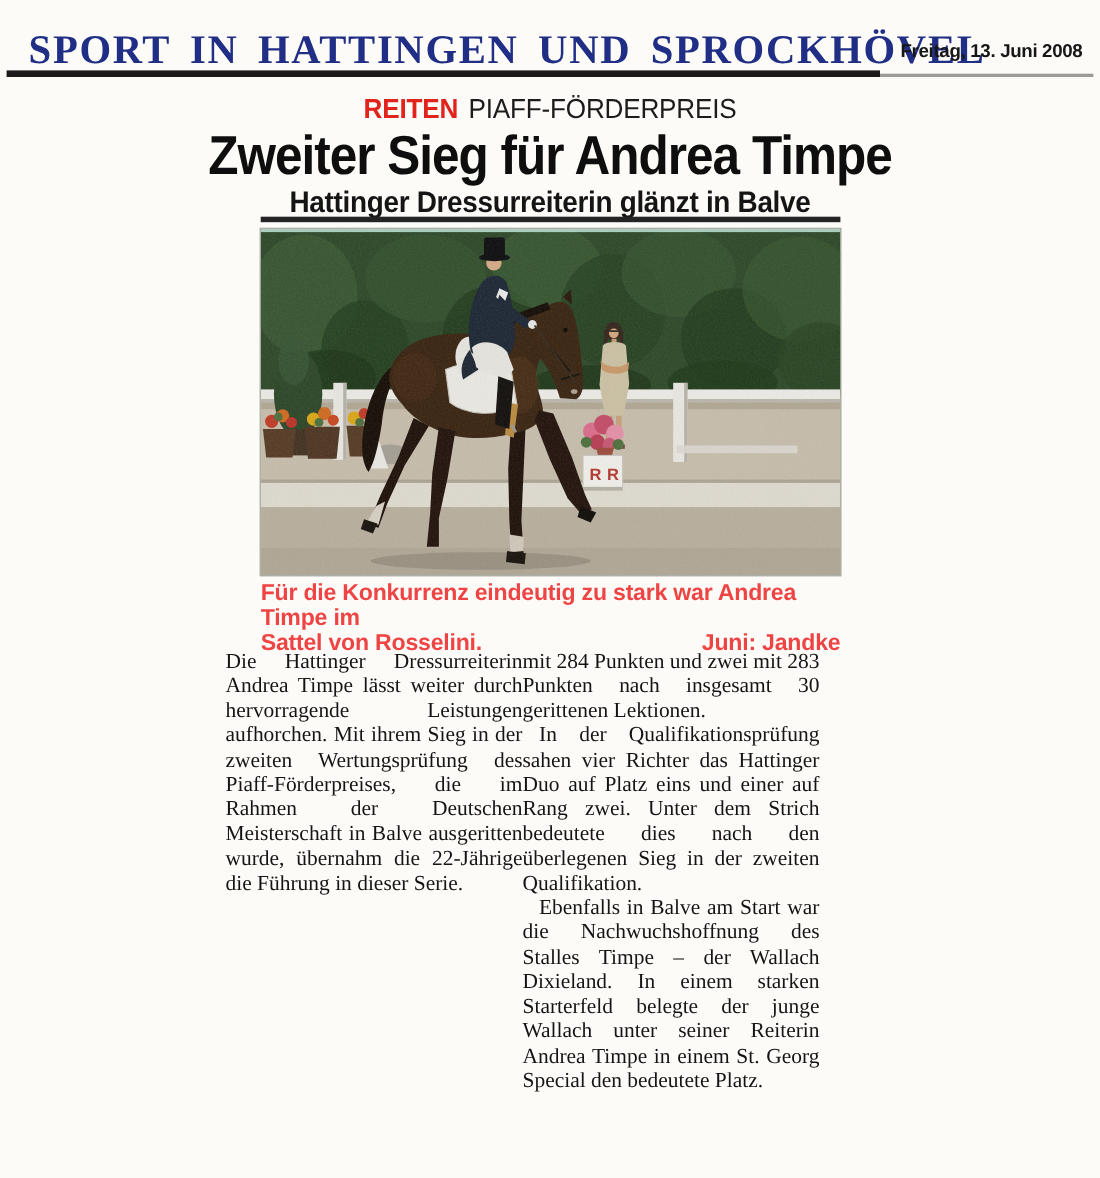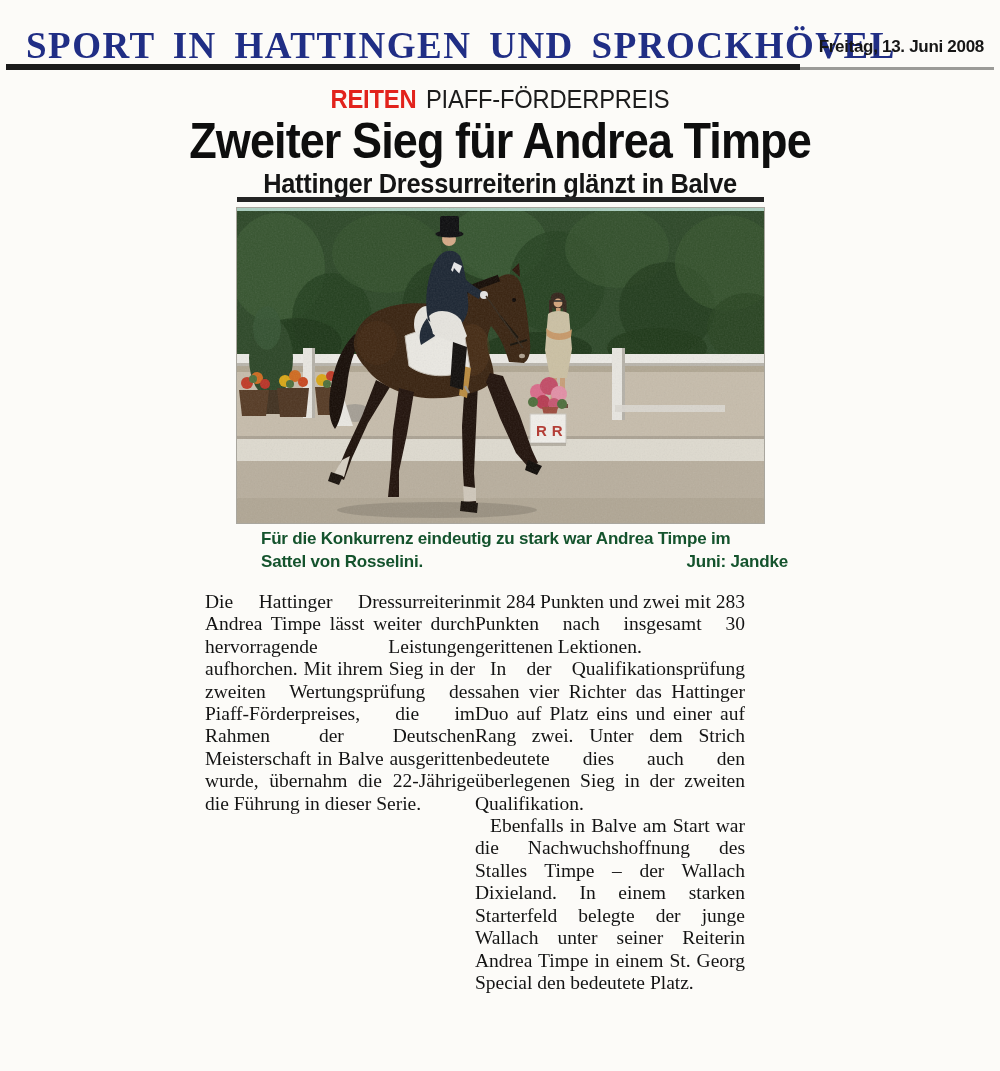--- a/index.html
+++ b/index.html
@@ -46,21 +46,21 @@
   .photo-top-rule { position:absolute; left:237px; top:197px; width:527px; height:5px; background:#242424; }
 
   
   figure.photo {
     position:absolute; left:237px; top:208px; width:527px; height:315px; margin:0;
     outline:1px solid #a9a69e; background:#15803d;
   }
   figure.photo svg { display:block; }
   .caption {
     position:absolute; left:237px; top:527px; width:527px;
-    font-weight:bold; font-size:17px; line-height:23px; letter-spacing:-0.2px; color:#14532d;margin-left:24px;
+    font-weight:bold; font-size:21px; line-height:23px; letter-spacing:-0.2px; color:#ef4444;
   }
   .caption .cap-line { display:block; }
   .caption .credit { position:absolute; right:0; bottom:0; font-weight:bold; }
 
   
   .columns {
     position:absolute; left:205px; top:591px; width:556px;
     display:flex; 
   }
   .col { width:270px; }
@@ -244,18 +244,18 @@
     <span class="cap-line">Sattel von Rosselini.</span>
     <span class="credit">Juni: Jandke</span>
   </figcaption>
 
   <main class="columns">
     <div class="col">
         <p class="">Die Hattinger Dressurreiterin Andrea Timpe lässt weiter durch hervorragende Leistungen aufhorchen. Mit ihrem Sieg in der zweiten Wertungsprüfung des Piaff-Förderpreises, die im Rahmen der Deutschen Meisterschaft in Balve ausgeritten wurde, übernahm die 22-Jährige die Führung in dieser Serie.</p>
       </div>
     <div class="col">
         <p class="">mit 284 Punkten und zwei mit 283 Punkten nach insgesamt 30 gerittenen Lektionen.</p>
-        <p class="indent">In der Qualifikationsprüfung sahen vier Richter das Hattinger Duo auf Platz eins und einer auf Rang zwei. Unter dem Strich bedeutete dies auch den überlegenen Sieg in der zweiten Qualifikation.</p>
+        <p class="indent">In der Qualifikationsprüfung sahen vier Richter das Hattinger Duo auf Platz eins und einer auf Rang zwei. Unter dem Strich bedeutete dies nach den überlegenen Sieg in der zweiten Qualifikation.</p>
         <p class="indent">Ebenfalls in Balve am Start war die Nachwuchshoffnung des Stalles Timpe – der Wallach Dixieland. In einem starken Starterfeld belegte der junge Wallach unter seiner Reiterin Andrea Timpe in einem St. Georg Special den bedeutete Platz.</p>
       </div>
   </main>
 
 </div>
 
 </body></html>

